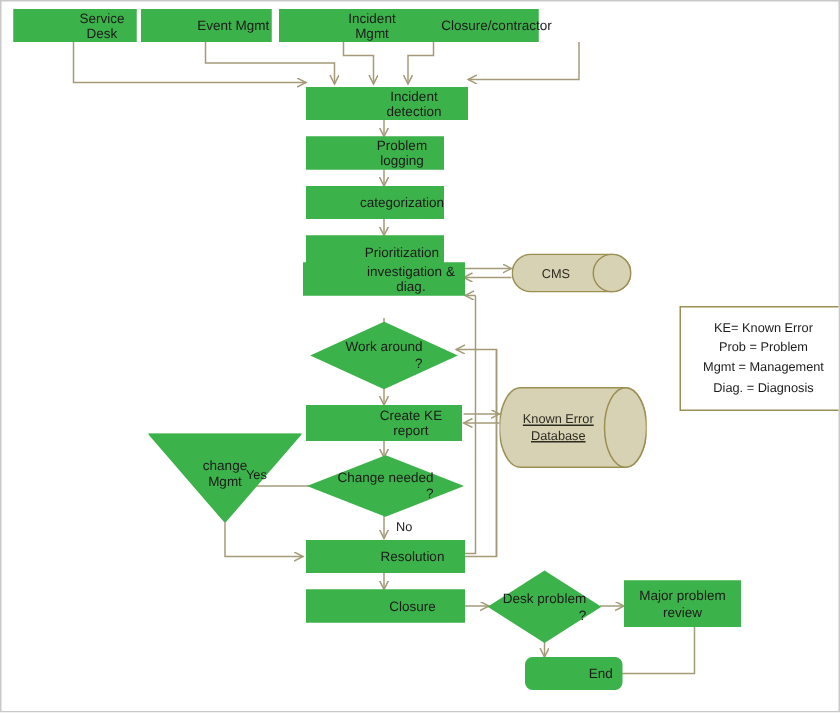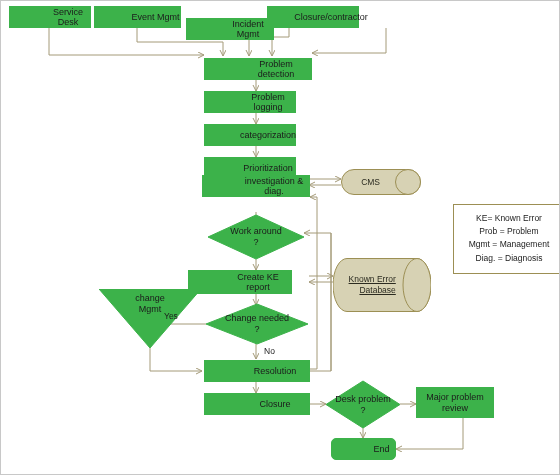--- a/index.html
+++ b/index.html
@@ -35,72 +35,73 @@
     line-height: 1.15;
     z-index: 3;
   }
   .proc {
     background: #3cb24a;
     border: 1px solid #3cb24a;
     padding-left: 36px;
   }
   .proc.rounded {
     border-radius: 5px;
+    margin-left: 19px;
   }
   .diamond-wrap {
     position: absolute;
     z-index: 3;
   }
   .diamond-wrap svg {
     position: absolute;
     left: 0; top: 0;
     overflow: visible;
   }
   .diamond-label {
     position: absolute;
     left: 0; top: 0;
     width: 100%;
     height: 100%;
     display: flex;
     align-items: center;
     justify-content: center;
-    text-align: center;
+    text-align: right;
     font-size: 9px;
     line-height: 1.2;
     color: #1b1b1b;
     z-index: 2;
   }
   .tri-wrap {
     position: absolute;
     z-index: 3;
   }
   .tri-label {
     position: absolute;
     left: 0;
-    top: 4px;
+    top: 16px;
     width: 100%;
     text-align: center;
     font-size: 9px;
     line-height: 1.25;
     color: #1b1b1b;
     z-index: 2;
   }
   .cyl-wrap {
     position: absolute;
     z-index: 3;
   }
   .cyl-label {
     position: absolute;
     left: 0; top: 0;
     width: 74%;
     height: 100%;
     display: flex;
     align-items: center;
     justify-content: center;
-    text-align: right;
+    text-align: center;
     font-size: 8.5px;
     line-height: 1.25;
     color: #2b2b20;
     z-index: 2;
   }
   .legend {
     position: absolute;
     box-sizing: border-box;
     border: 1px solid #9c8f54;
     background: #ffffff;
@@ -181,29 +182,29 @@
 
     <path class="ln" d="M 462,417 L 462,448 L 395,448" marker-end="url(#arr)"></path>
   </svg>
 
   <div class="node proc" style="left:8px; top:5px; width:82px; height:22px;">
     <span>Service Desk</span>
   </div>
   <div class="node proc" style="left:93px; top:5px; width:87px; height:22px;">
     <span>Event  Mgmt</span>
   </div>
-  <div class="node proc" style="left:185px; top:5px; width:88px; height:22px;margin-top:12px;">
+  <div class="node proc" style="left:185px; top:5px; width:88px; height:22px;">
     <span>Incident  Mgmt</span>
   </div>
   <div class="node proc" style="left:266px; top:5px; width:92px; height:22px;">
     <span>Closure/contractor</span>
   </div>
 
   <div class="node proc" style="left:203px; top:57px; width:108px; height:22px;">
-    <span>Problem detection</span>
+    <span>Incident detection</span>
   </div>
   <div class="node proc" style="left:203px; top:90px; width:92px; height:22px;text-align:center;">
     <span>Problem  logging</span>
   </div>
   <div class="node proc" style="left:203px; top:123px; width:92px; height:22px;">
     <span>categorization</span>
   </div>
   <div class="node proc" style="left:203px; top:156px; width:92px; height:22px;">
     <span>Prioritization</span>
   </div>
@@ -216,21 +217,21 @@
       <polygon points="48,0 96,22 48,44 0,22" fill="#3cb24a" stroke="#3cb24a" stroke-width="1"></polygon>
     </svg>
     <div class="diamond-label">
       <div>
         <span>Work around</span><br>
         <span>?</span>
       </div>
     </div>
   </div>
 
-  <div class="node proc" style="left:187px; top:269px; width:104px; height:24px;">
+  <div class="node proc" style="left:203px; top:269px; width:104px; height:24px;">
     <span>Create KE report</span>
   </div>
 
   <div class="diamond-wrap" style="left:205px; top:303px; width:102px; height:40px;">
     <svg width="102" height="40">
       <polygon points="51,0 102,20 51,40 0,20" fill="#3cb24a" stroke="#3cb24a" stroke-width="1"></polygon>
     </svg>
     <div class="diamond-label">
       <div>
         <span>Change needed</span><br>

